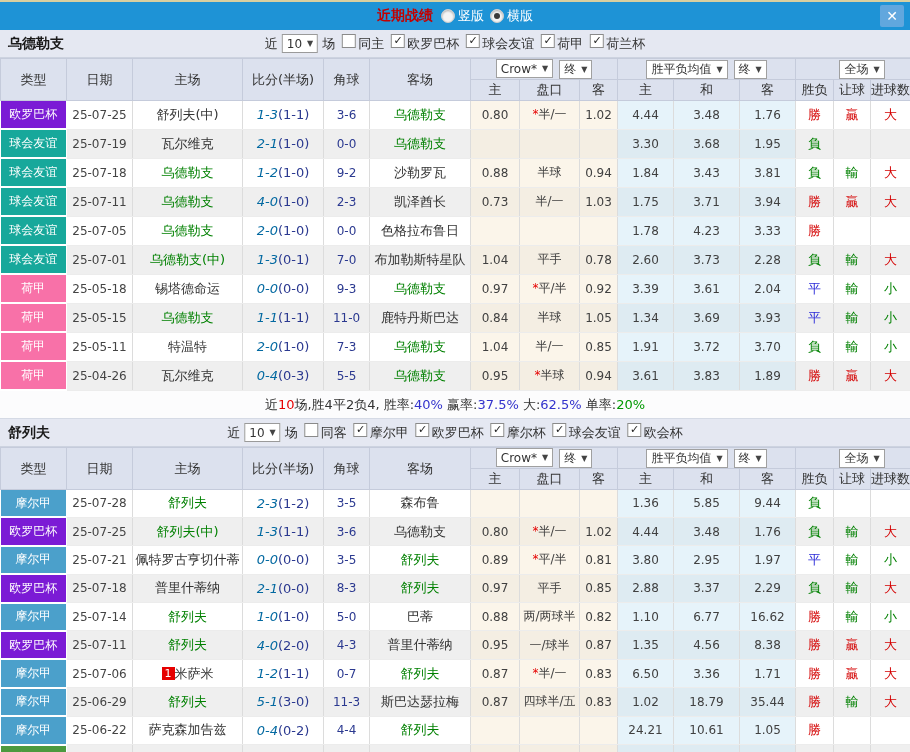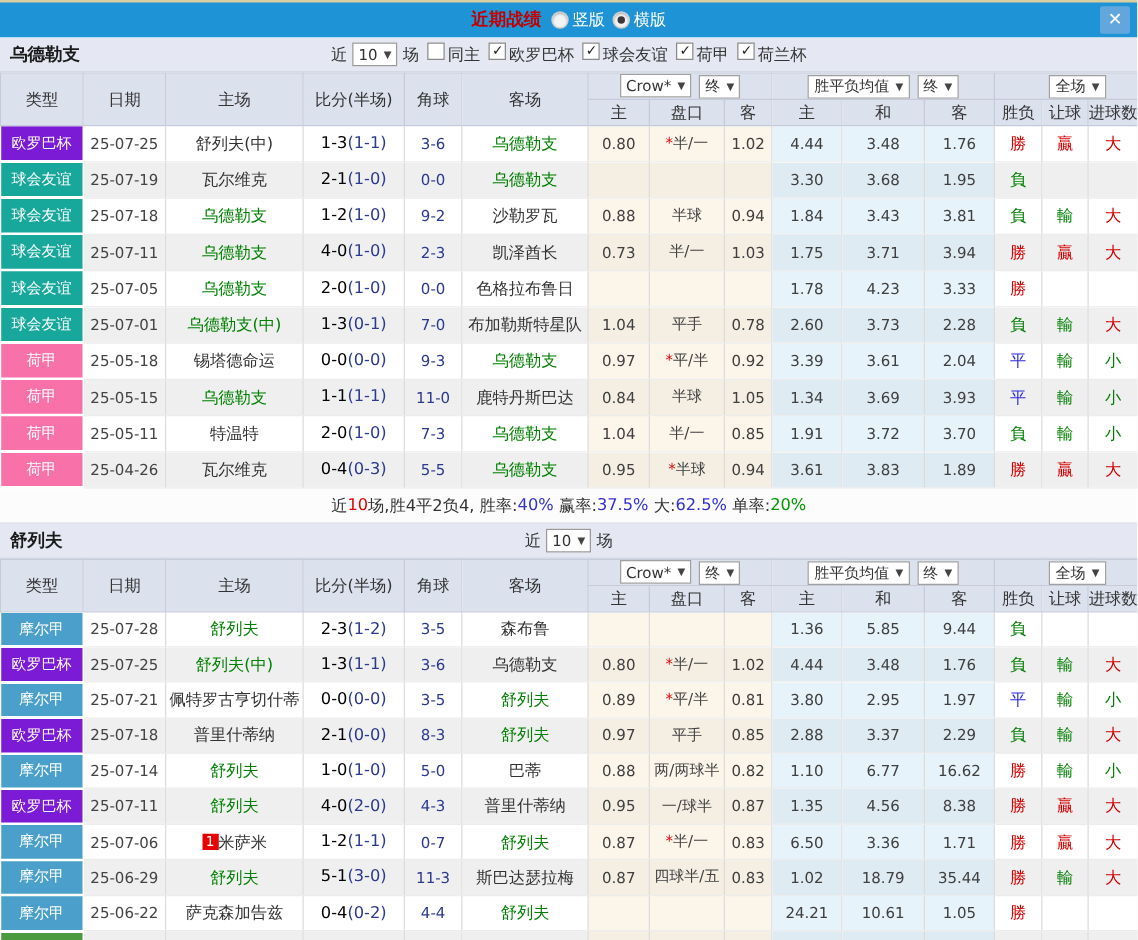--- a/index.html
+++ b/index.html
@@ -40,21 +40,21 @@
        padding:0 4px;height:17px;font-size:12px;margin:0 3px;cursor:pointer;white-space:nowrap;}
   tbody td{height:27px;border-right:1px solid #DCDCDC;border-bottom:1px solid #ECECEC;
            text-align:center;padding:0;overflow:hidden;white-space:nowrap;font-size:13px;}
   tbody tr:nth-child(even){background:#EFEFEF;}
   .s2 tbody td{height:26.4px;}
   td.c-type{color:#fff;font-size:12px;border-bottom:2px solid #fff;border-right:1px solid #fff;}
   td.c-date{color:#444;font-size:12px;}
   td.c-corner{color:#2B3990;font-size:12px;}
   td.c-odds{background:rgba(248,236,216,.55);font-size:12px;color:#404040;}
   td.c-avg{background:rgba(206,231,245,.5);font-size:12px;color:#404040;}
-  .ft{color:#000000;}
+  .ft{color:#0369a1;font-style:italic;}
   .ht{color:#2B3990;}
   .tg{color:#008000;}
   .tk{color:#333;}
   .rank{display:inline-block;width:13px;height:13px;line-height:13px;background:#E60000;
         color:#fff;font-size:11px;vertical-align:1px;}
   .star{color:#E60000;}
   .res-r{color:#D40000;}
   .res-g{color:#008000;}
   .res-b{color:#2A2AD8;}
 
@@ -346,20 +346,21 @@
   <section class="section s2">
     <div class="sec-header">
       <span class="team-name">舒列夫</span>
       <div class="filters">
         <span>近</span>
         <span class="count-sel">
             <span>10</span>
             <span class="arr">▼</span>
           </span>
         <span>场</span>
+        <span><span class="cb"></span><span>同客</span><span class="cb on">✓</span><span>摩尔甲</span><span class="cb on">✓</span><span>欧罗巴杯</span><span class="cb on">✓</span><span>摩尔杯</span><span class="cb on">✓</span><span>球会友谊</span><span class="cb on">✓</span><span>欧会杯</span></span>
       </div>
     </div>
     <table>
       <colgroup>
         <col style="width:66px">
           <col style="width:66px">
           <col style="width:110px">
           <col style="width:81px">
           <col style="width:46px">
           <col style="width:101px">

